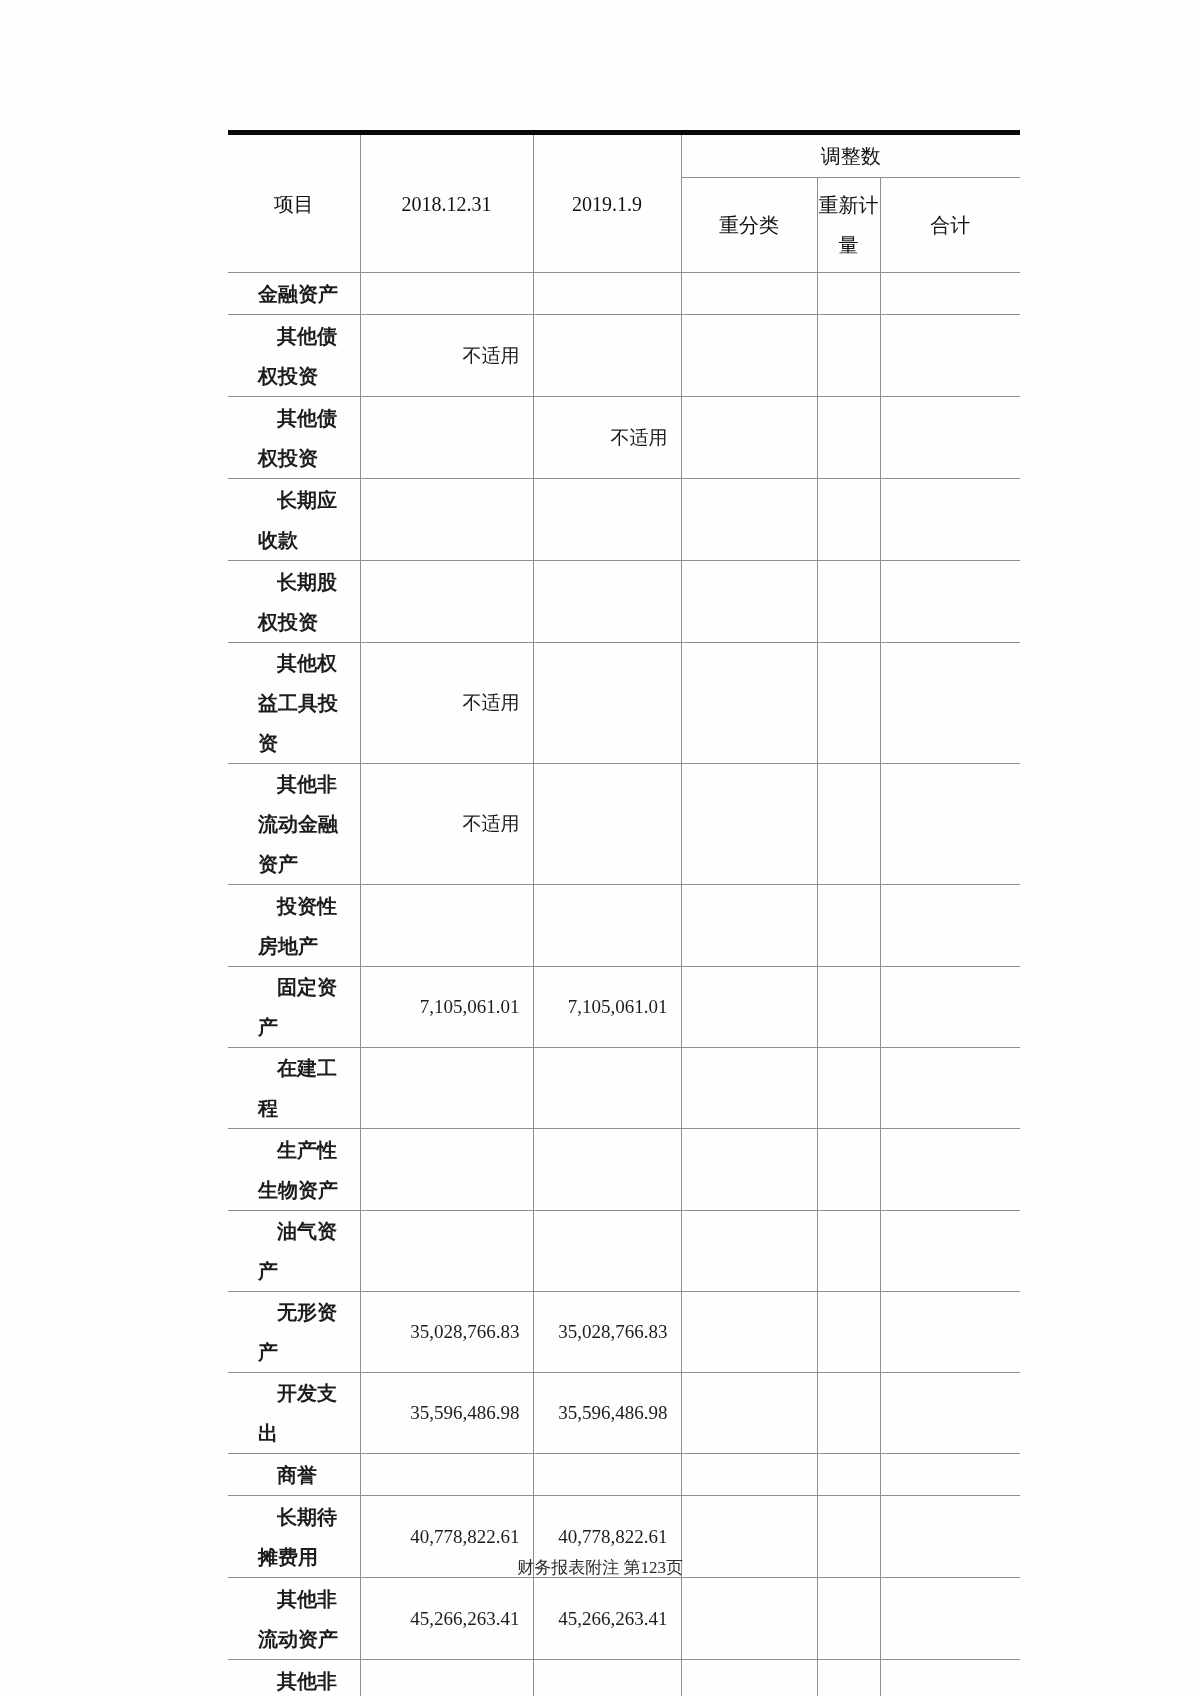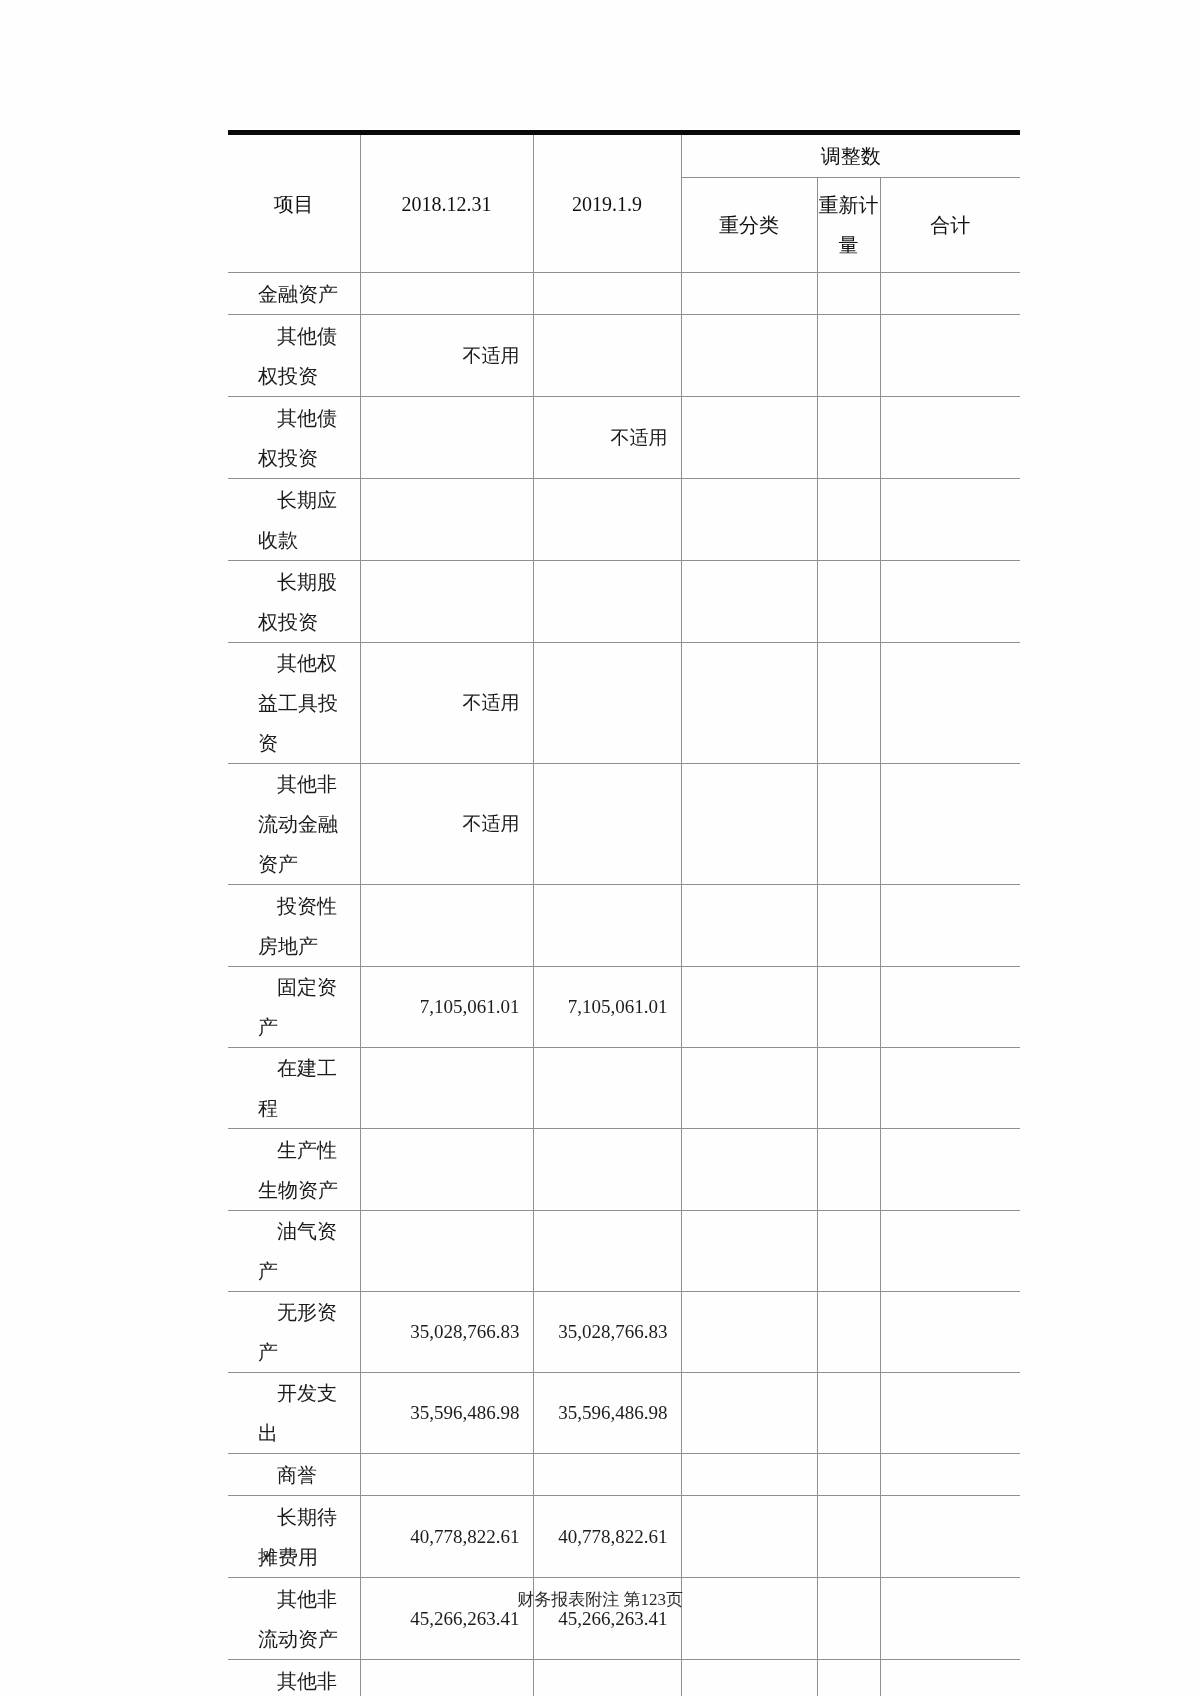--- a/index.html
+++ b/index.html
@@ -36,37 +36,37 @@
     text-align:center;
     color:#111;
   }
   th.adj-band{height:42px;line-height:42px;}
   tr.subhead th{height:94px;}
   th.remeasure-h{line-height:34px;word-break:break-all;padding:0 10px;}
   tbody td.lbl{
     text-align:left;
     padding:0 4px 0 30px;
     word-break:break-all;
+    font-weight:bold;
   }
   tbody tr.indent td.lbl{text-indent:19px;}
   tbody tr.single{height:41px;}
   tbody tr.single td{height:41px;}
   tbody tr.double td{height:81px;}
   tbody td.val{
     text-align:right;
     padding:0 13px 0 2px;
     font-size:19px;
   }
   .footer{
     position:absolute;
     left:0;top:1556px;width:1200px;
     text-align:center;
     font-size:17px;
     color:#2a2a2a;
-    margin-top:32px;
   }
 </style>
 </head>
 <body>
 
 <div class="page">
 
   <div class="table-wrap">
     <table class="fin">
       <colgroup>

